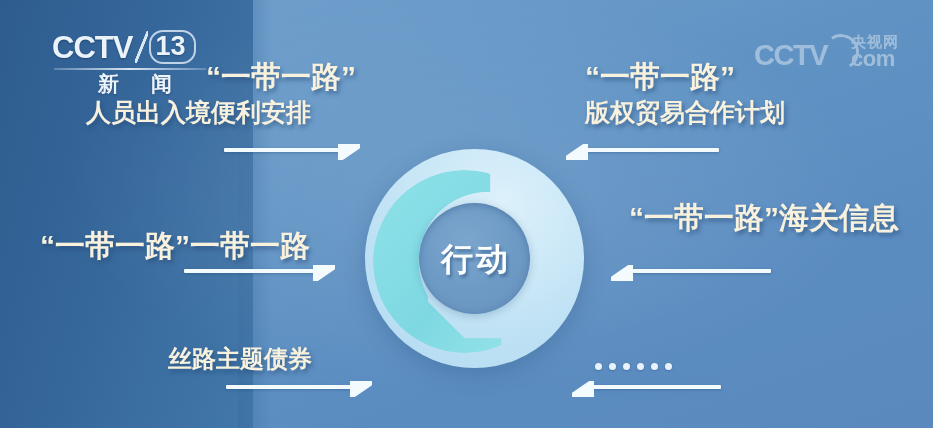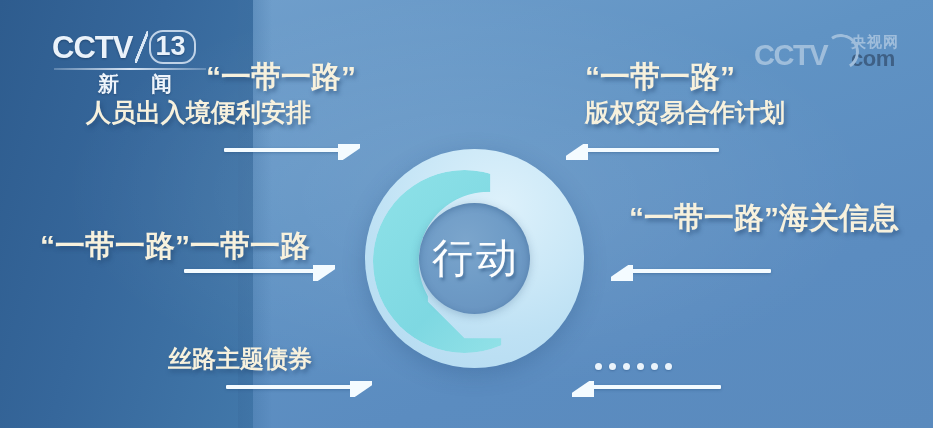--- a/index.html
+++ b/index.html
@@ -65,21 +65,21 @@
   }
   .wm .wtail{position:relative;width:30px;height:31px;margin-left:-4px;}
   .wm .wtail:before{
     content:"";position:absolute;left:0;top:-5px;width:30px;height:30px;
     border:3px solid #fff;border-radius:50%;
     border-left-color:transparent;border-bottom-color:transparent;
     transform:rotate(12deg);
   }
   .wm .wright{margin-left:-2px;line-height:1;}
   .wm .wcn{font-size:15px;font-weight:700;color:#ffffff;letter-spacing:1px;display:block;}
-  .wm .wcom{font-size:22px;font-weight:700;color:#0f172a;letter-spacing:-.5px;display:block;margin-top:-1px;}
+  .wm .wcom{font-size:22px;font-weight:700;color:#ffffff;letter-spacing:-.5px;display:block;margin-top:-1px;}
 
   
   .circle-wrap{position:absolute;left:365px;top:149px;width:219px;height:219px;}
   .c-outer{
     position:absolute;inset:0;border-radius:50%;
     background:radial-gradient(circle at 62% 26%,#ddf1fb 0%,#cbe8f7 38%,#bee1f4 62%,#b2d9f0 100%);
     box-shadow:0 6px 22px rgba(30,70,115,.26);
   }
   .c-cres2{
     position:absolute;left:8px;top:21px;width:183px;height:183px;border-radius:50%;
@@ -91,21 +91,21 @@
             mask:radial-gradient(circle at 63% 50%,transparent 0 47%,#000 47.6%);
     clip-path:polygon(0 0,64% 0,64% 16%,46% 16%,30% 34%,30% 72%,50% 92%,70% 92%,70% 100%,0 100%);
   }
   .c-inner{
     position:absolute;left:54px;top:54px;width:111px;height:111px;border-radius:50%;
     background:radial-gradient(circle at 42% 34%,#7ba5cc 0%,#6e9bc6 48%,#6690bd 100%);
     box-shadow:inset 0 2px 7px rgba(45,85,130,.42),0 2px 8px rgba(35,75,120,.25);
     display:flex;align-items:center;justify-content:center;
   }
   .c-inner .lbl{
-    font-size:41px;font-weight:400;color:#fdfefe;letter-spacing:3px;
+    font-size:32px;font-weight:700;color:#fdfefe;letter-spacing:3px;
     text-shadow:2px 3px 3px rgba(45,85,130,.55);
     line-height:1;padding-left:3px;
   }
 
   
   .lab{position:absolute;}
   .lab .t{
     color:#f7f1dd;font-weight:700;line-height:1.28;white-space:nowrap;
     text-shadow:2px 3px 4px rgba(32,68,110,.55);
   }

